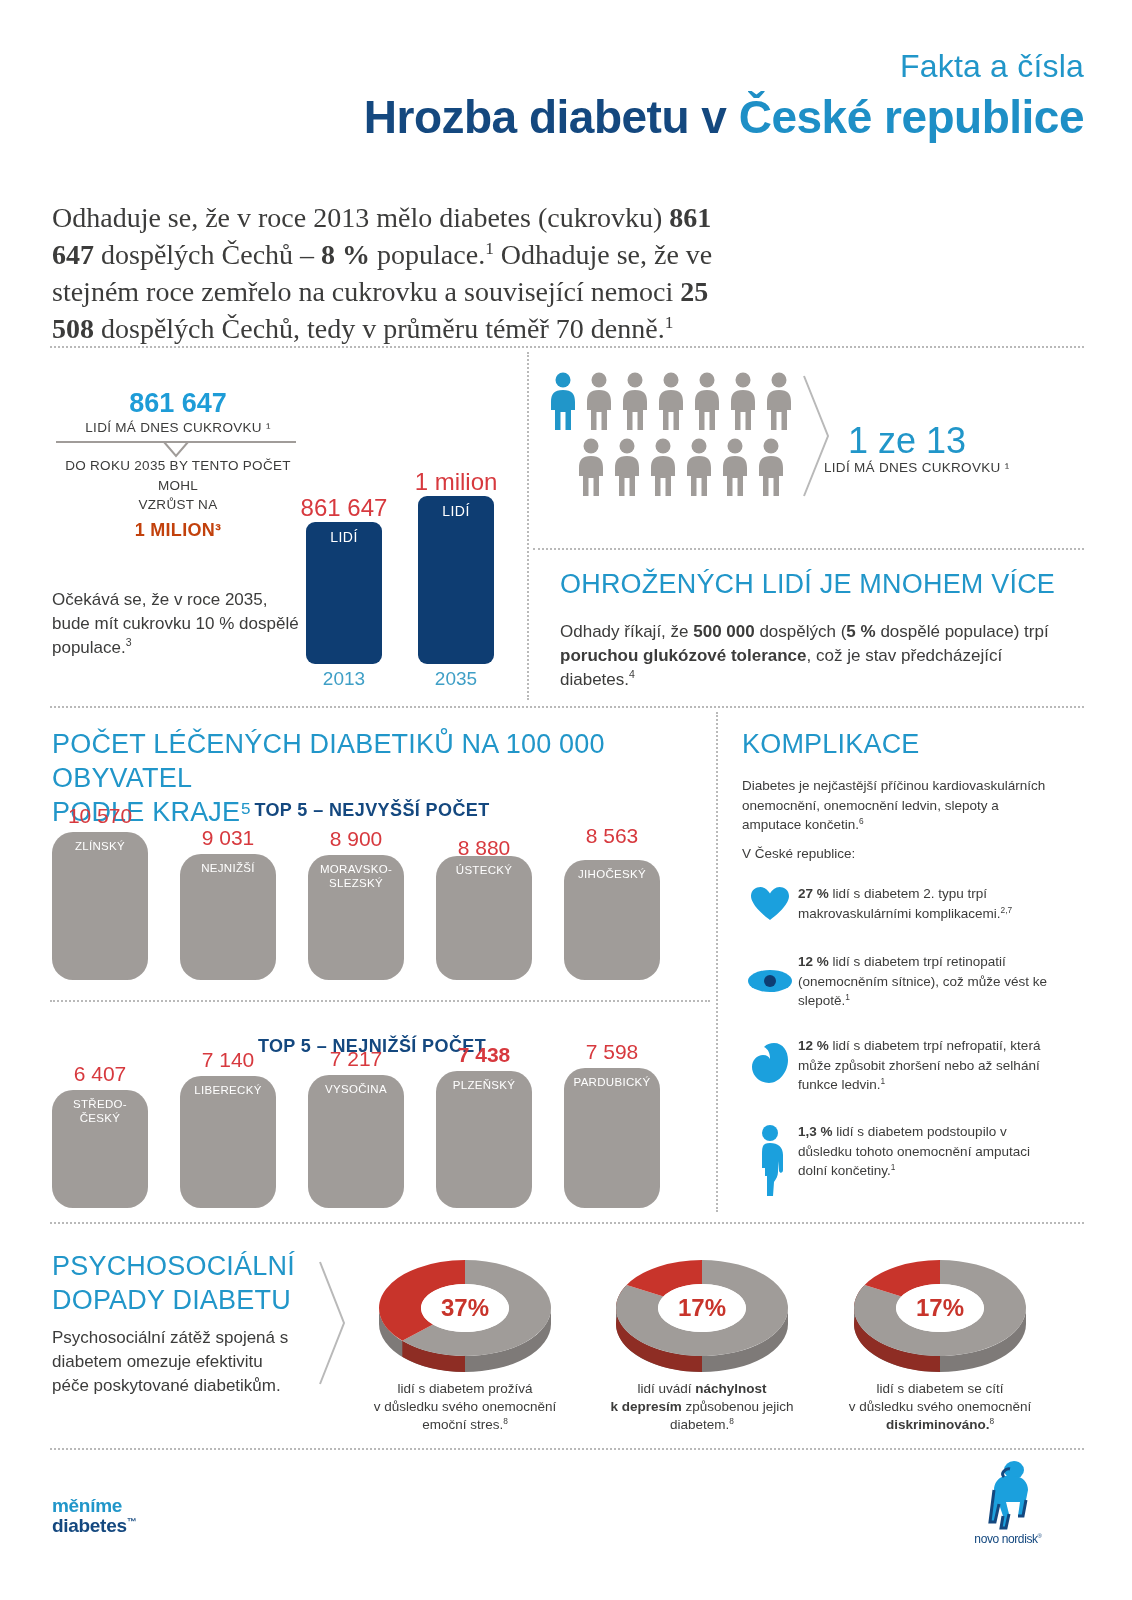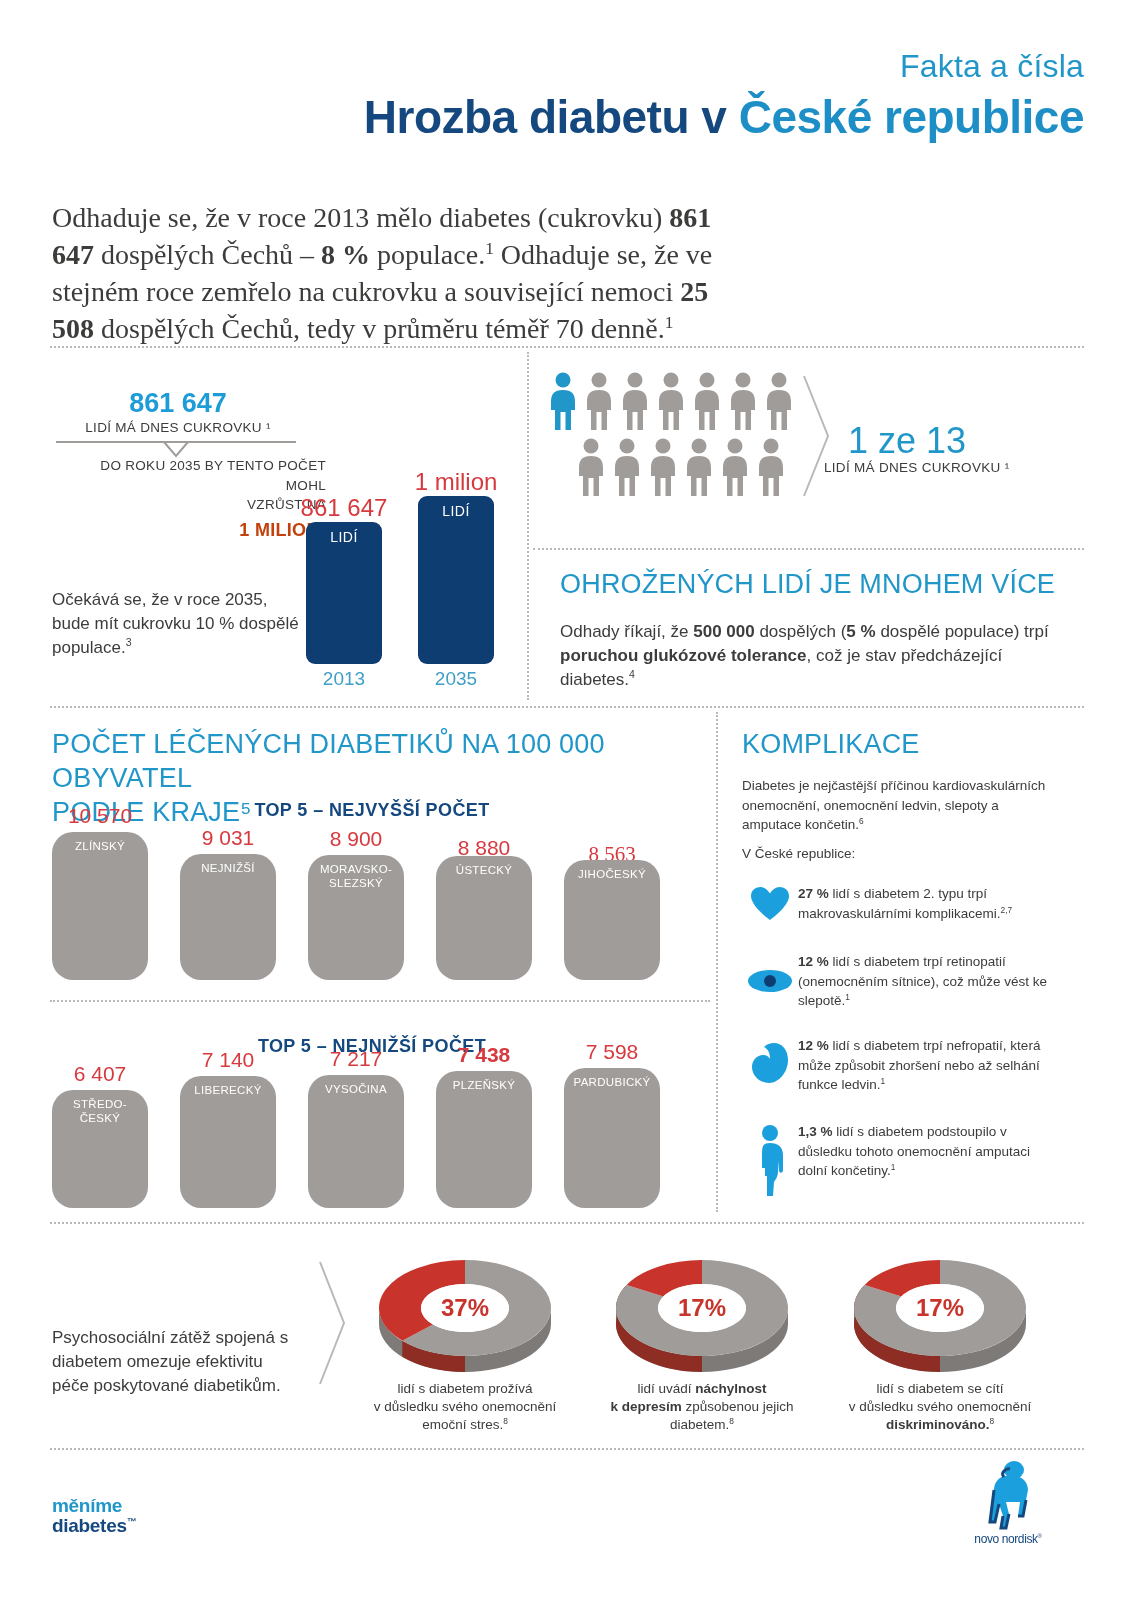--- a/index.html
+++ b/index.html
@@ -55,21 +55,21 @@
   }
   .big-num-sub {
     position:absolute; left:42px; top:420px; width:272px;
     text-align:center;
     font-family:"Liberation Sans", sans-serif;
     font-size:13.5px; color:#3c3c3b; letter-spacing:.3px;
   }
   .arrow-sep { position:absolute; left:52px; top:438px; width:248px; height:22px; }
   .grow-text {
     position:absolute; left:30px; top:456px; width:296px;
-    text-align:right;
+    text-align:center;
     font-family:"Liberation Sans", sans-serif;
     font-size:13.5px; color:#3c3c3b; line-height:1.45; letter-spacing:.3px;
   }
   .grow-strong {
     display:block; margin-top:2px;
     font-size:18px; font-weight:bold; color:#c2410c;
   }
   .note-2035 {
     position:absolute; left:52px; top:588px; width:252px;
     font-family:"Liberation Sans", sans-serif;
@@ -325,21 +325,21 @@
           <div class="rlabel">MORAVSKO-<br>SLEZSKÝ</div>
         </div>
       </div>
       <div class="rcol" style="left:384px;">
         <div class="rval" style="bottom:120px;">8 880</div>
         <div class="rbar" style="height:124px;">
           <div class="rlabel">ÚSTECKÝ</div>
         </div>
       </div>
       <div class="rcol" style="left:512px;">
-        <div class="rval" style="bottom:113px;font-family:Liberation Serif, serif;">8 563</div>
+        <div class="rval" style="bottom:132px;">8 563</div>
         <div class="rbar" style="height:120px;">
           <div class="rlabel">JIHOČESKÝ</div>
         </div>
       </div>
     </div>
 
   <div class="reg-sub" style="left:52px; top:1036px;">TOP 5 – NEJNIŽŠÍ POČET</div>
   <div class="reg-chart" id="botchart" style="top:1068px; height:140px;">
       <div class="rcol" style="left:0px;">
         <div class="rval" style="bottom:122px;">6 407</div>
@@ -408,20 +408,24 @@
   <div class="kitem" style="top:1122px;">
     <div class="kicon" style="padding-top:2px;">
       <svg width="34" height="74" viewBox="0 0 34 74">
         <circle cx="17" cy="9" r="8" fill="#1ba0dd"></circle>
         <path d="M17 19 C25 19 30 23 30 31 L30 46 C30 49 27 50 26 47 L25 37 L25 48 C25 52 23 55 21 58 L20 72 L14 72 L14 52 L12 52 L12 44 L9 44 L9 31 C9 23 9 19 17 19 Z" fill="#1ba0dd"></path>
       </svg>
     </div>
     <div class="ktext komp-small"><b>1,3 %</b> lidí s diabetem podstoupilo v důsledku tohoto onemocnění amputaci dolní končetiny.<sup>1</sup></div>
   </div>
 
+  <div class="ps-head sec-head">
+    <span>PSYCHOSOCIÁLNÍ</span><br>
+    <span>DOPADY DIABETU</span>
+  </div>
   <div class="ps-text body-txt">Psychosociální zátěž spojená s diabetem omezuje efektivitu péče poskytované diabetikům.</div>
   <svg class="ps-brace" width="34" height="130" viewBox="0 0 34 130">
     <polyline points="4,4 28,65 4,126" fill="none" stroke="#b9b9b9" stroke-width="2"></polyline>
   </svg>
 
   <div id="donuts">
       <div class="donut" style="left:355px; top:1252px;"><svg width="220" height="125" viewBox="0 0 220 125">
           <path d="M 24 56 A 86 48 0 0 0 196 56 L 196 72 A 86 48 0 0 1 24 72 Z" fill="#7e7a78"></path>
           <path d="M 47.30869804175859 88.85826108457704 A 86 48 0 0 0 110 104 L 110 120 A 86 48 0 0 1 47.30869804175859 104.85826108457704 Z" fill="#8e2d24"></path>
           <path d="M 47.30869804175859 88.85826108457704 A 86 48 0 1 0 110 8 L 110 32 A 44 24 0 1 1 77.92538039345789 72.42913054228852 Z" fill="#a09c99"></path>

